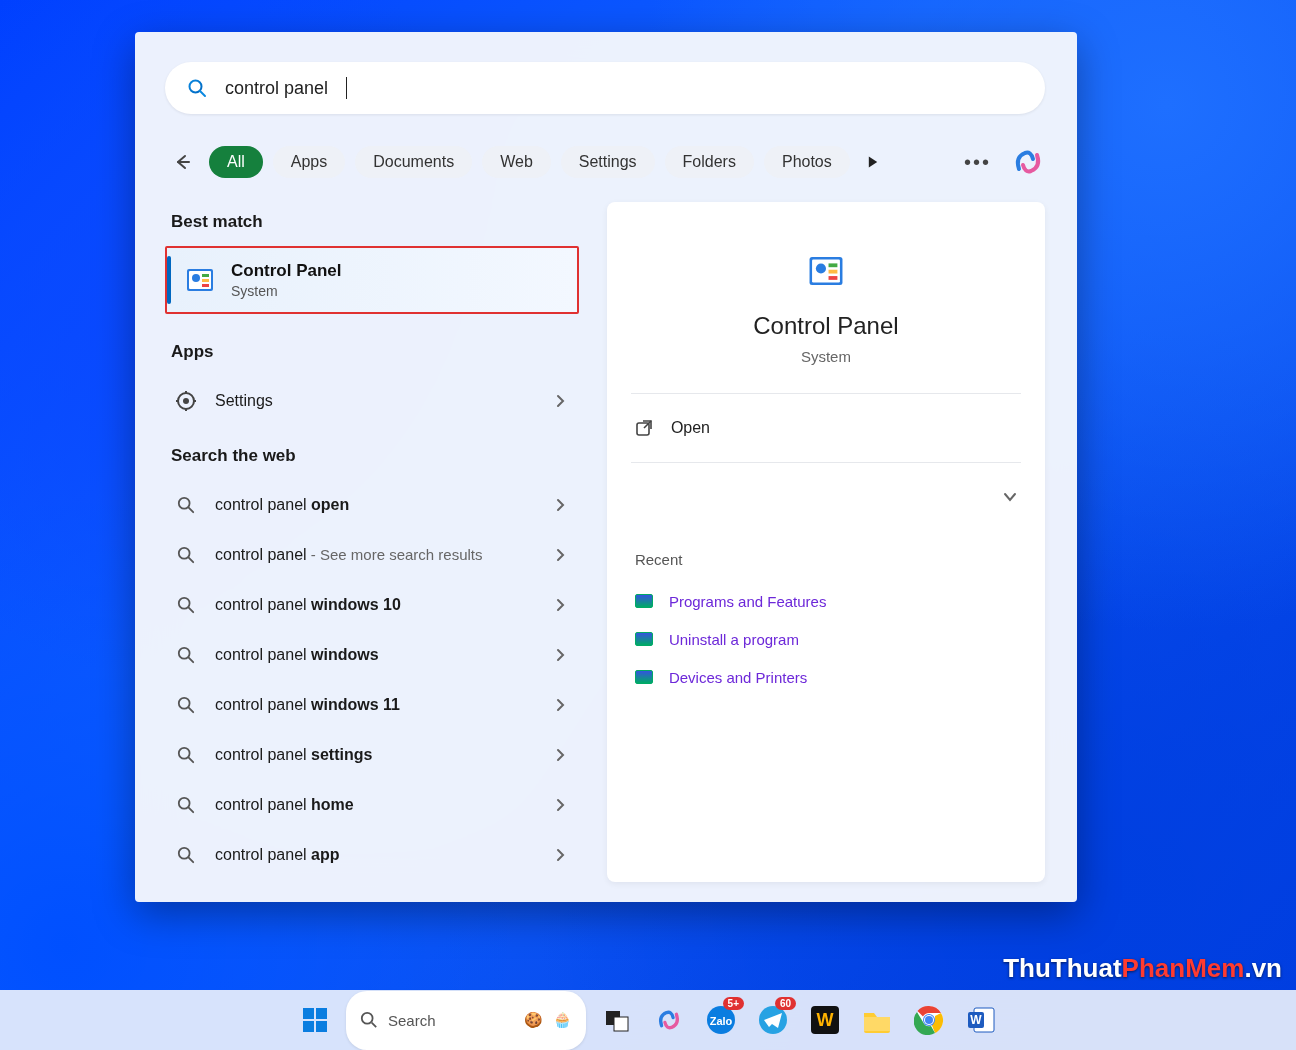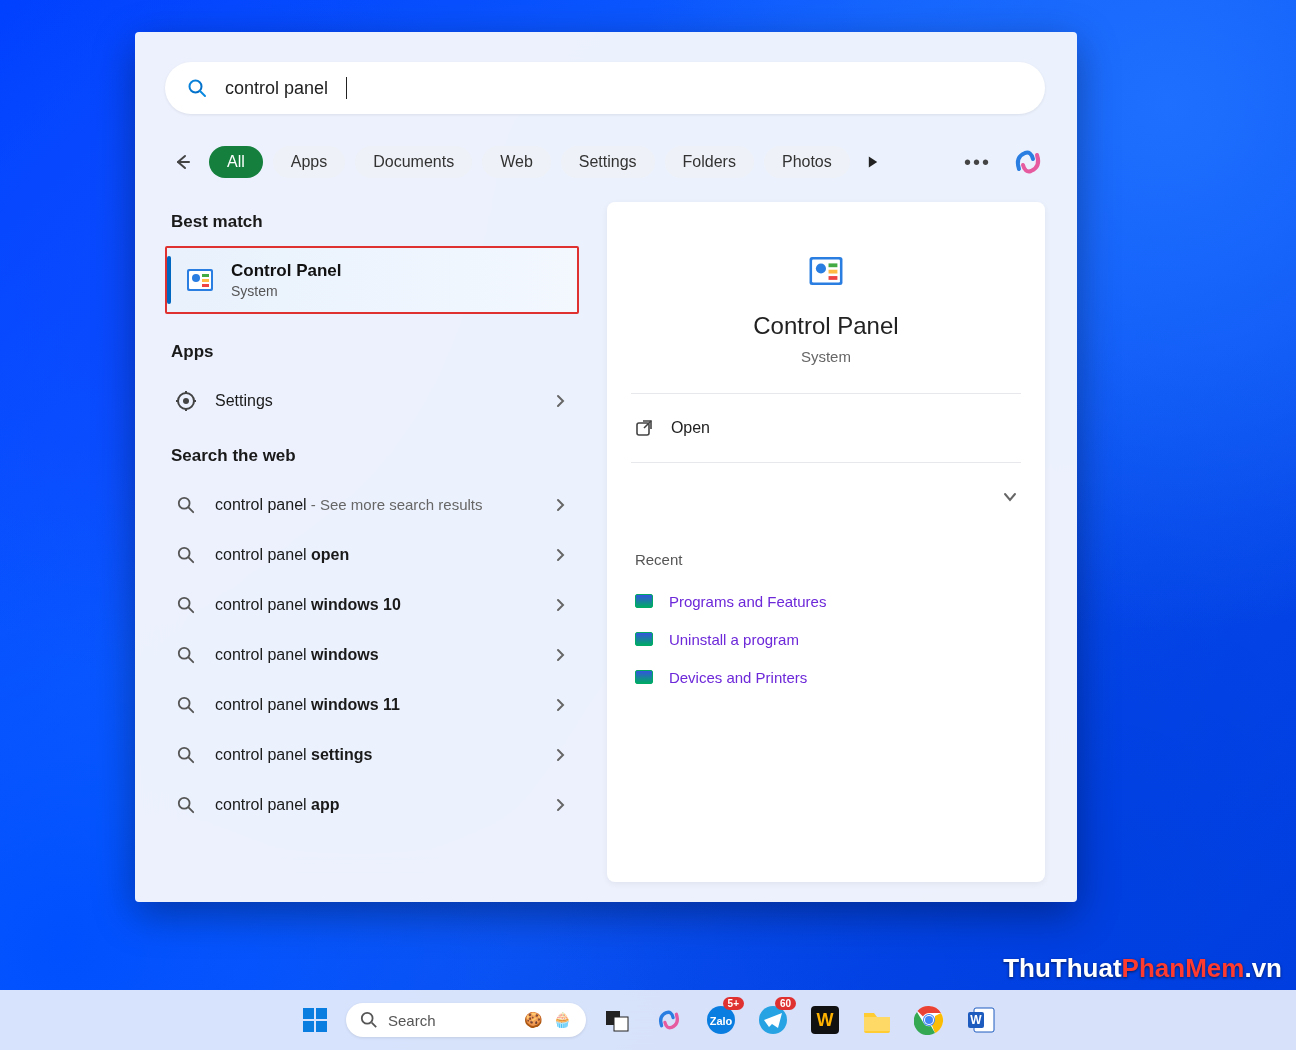--- a/index.html
+++ b/index.html
@@ -110,21 +110,21 @@
 .recent-row .sq { width: 18px; height: 14px; border:1px solid #0a6; background: linear-gradient(180deg,#35d,#0a6); border-radius:2px; }
 
 
 .taskbar {
   position: absolute; left: 0; bottom: 0; width: 1296px; height: 60px;
   background: rgba(238,243,252,0.9); backdrop-filter: blur(20px);
   display:flex; align-items:center; justify-content:center; gap: 10px;
 }
 .tb-group { display:flex; align-items:center; gap: 10px; }
 .tb-search {
-  width: 240px; height: 34px; background:#fff; border-radius:21px;
+  width: 240px; height: 59px; background:#fff; border-radius:21px;
   display:flex; align-items:center; padding:0 14px; gap:10px; font-size:15px; color:#555;
   box-shadow: 0 1px 3px rgba(0,0,0,0.1);
 }
 .tb-icon { width: 42px; height: 42px; border-radius:6px; display:flex; align-items:center; justify-content:center; cursor:pointer; }
 .badge { position:relative; }
 .badge::after {
   content: attr(data-badge); position:absolute; top:-2px; right:-2px;
   background:#e03131; color:#fff; font-size:10px; font-weight:700;
   padding:1px 5px; border-radius:8px;
 }
@@ -241,48 +241,48 @@
         <div class="section-header" style="margin-top:10px;">Search the web</div>
 
         <div id="web-results">
             <div class="result-row">
               <span class="icon">
                 <svg class="svg" width="18" height="18" viewBox="0 0 20 20">
                   <circle cx="8" cy="8" r="6" fill="none" stroke="#555" stroke-width="2"></circle>
                   <line x1="13" y1="13" x2="18" y2="18" stroke="#555" stroke-width="2" stroke-linecap="round"></line>
                 </svg>
               </span>
+              <span class="label"><span>control panel </span><span class="bold">open</span><span class="sub"></span></span>
+              <span class="chev">
+                <svg class="svg" width="10" height="14" viewBox="0 0 10 14">
+                  <path d="M3 2 L8 7 L3 12" fill="none" stroke="#666" stroke-width="2" stroke-linecap="round"></path>
+                </svg>
+              </span>
+            </div>
+            <div class="result-row">
+              <span class="icon">
+                <svg class="svg" width="18" height="18" viewBox="0 0 20 20">
+                  <circle cx="8" cy="8" r="6" fill="none" stroke="#555" stroke-width="2"></circle>
+                  <line x1="13" y1="13" x2="18" y2="18" stroke="#555" stroke-width="2" stroke-linecap="round"></line>
+                </svg>
+              </span>
               <span class="label"><span>control panel</span><span class="bold"></span><span class="sub"> - See more search results</span></span>
               <span class="chev">
                 <svg class="svg" width="10" height="14" viewBox="0 0 10 14">
                   <path d="M3 2 L8 7 L3 12" fill="none" stroke="#666" stroke-width="2" stroke-linecap="round"></path>
                 </svg>
               </span>
             </div>
             <div class="result-row">
               <span class="icon">
                 <svg class="svg" width="18" height="18" viewBox="0 0 20 20">
                   <circle cx="8" cy="8" r="6" fill="none" stroke="#555" stroke-width="2"></circle>
                   <line x1="13" y1="13" x2="18" y2="18" stroke="#555" stroke-width="2" stroke-linecap="round"></line>
                 </svg>
               </span>
-              <span class="label"><span>control panel </span><span class="bold">open</span><span class="sub"></span></span>
-              <span class="chev">
-                <svg class="svg" width="10" height="14" viewBox="0 0 10 14">
-                  <path d="M3 2 L8 7 L3 12" fill="none" stroke="#666" stroke-width="2" stroke-linecap="round"></path>
-                </svg>
-              </span>
-            </div>
-            <div class="result-row">
-              <span class="icon">
-                <svg class="svg" width="18" height="18" viewBox="0 0 20 20">
-                  <circle cx="8" cy="8" r="6" fill="none" stroke="#555" stroke-width="2"></circle>
-                  <line x1="13" y1="13" x2="18" y2="18" stroke="#555" stroke-width="2" stroke-linecap="round"></line>
-                </svg>
-              </span>
               <span class="label"><span>control panel </span><span class="bold">windows 10</span><span class="sub"></span></span>
               <span class="chev">
                 <svg class="svg" width="10" height="14" viewBox="0 0 10 14">
                   <path d="M3 2 L8 7 L3 12" fill="none" stroke="#666" stroke-width="2" stroke-linecap="round"></path>
                 </svg>
               </span>
             </div>
             <div class="result-row">
               <span class="icon">
                 <svg class="svg" width="18" height="18" viewBox="0 0 20 20">
@@ -312,20 +312,34 @@
               </span>
             </div>
             <div class="result-row">
               <span class="icon">
                 <svg class="svg" width="18" height="18" viewBox="0 0 20 20">
                   <circle cx="8" cy="8" r="6" fill="none" stroke="#555" stroke-width="2"></circle>
                   <line x1="13" y1="13" x2="18" y2="18" stroke="#555" stroke-width="2" stroke-linecap="round"></line>
                 </svg>
               </span>
               <span class="label"><span>control panel </span><span class="bold">settings</span><span class="sub"></span></span>
+              <span class="chev">
+                <svg class="svg" width="10" height="14" viewBox="0 0 10 14">
+                  <path d="M3 2 L8 7 L3 12" fill="none" stroke="#666" stroke-width="2" stroke-linecap="round"></path>
+                </svg>
+              </span>
+            </div>
+            <div class="result-row">
+              <span class="icon">
+                <svg class="svg" width="18" height="18" viewBox="0 0 20 20">
+                  <circle cx="8" cy="8" r="6" fill="none" stroke="#555" stroke-width="2"></circle>
+                  <line x1="13" y1="13" x2="18" y2="18" stroke="#555" stroke-width="2" stroke-linecap="round"></line>
+                </svg>
+              </span>
+              <span class="label"><span>control panel </span><span class="bold">home</span><span class="sub"></span></span>
               <span class="chev">
                 <svg class="svg" width="10" height="14" viewBox="0 0 10 14">
                   <path d="M3 2 L8 7 L3 12" fill="none" stroke="#666" stroke-width="2" stroke-linecap="round"></path>
                 </svg>
               </span>
             </div>
             <div class="result-row">
               <span class="icon">
                 <svg class="svg" width="18" height="18" viewBox="0 0 20 20">
                   <circle cx="8" cy="8" r="6" fill="none" stroke="#555" stroke-width="2"></circle>

